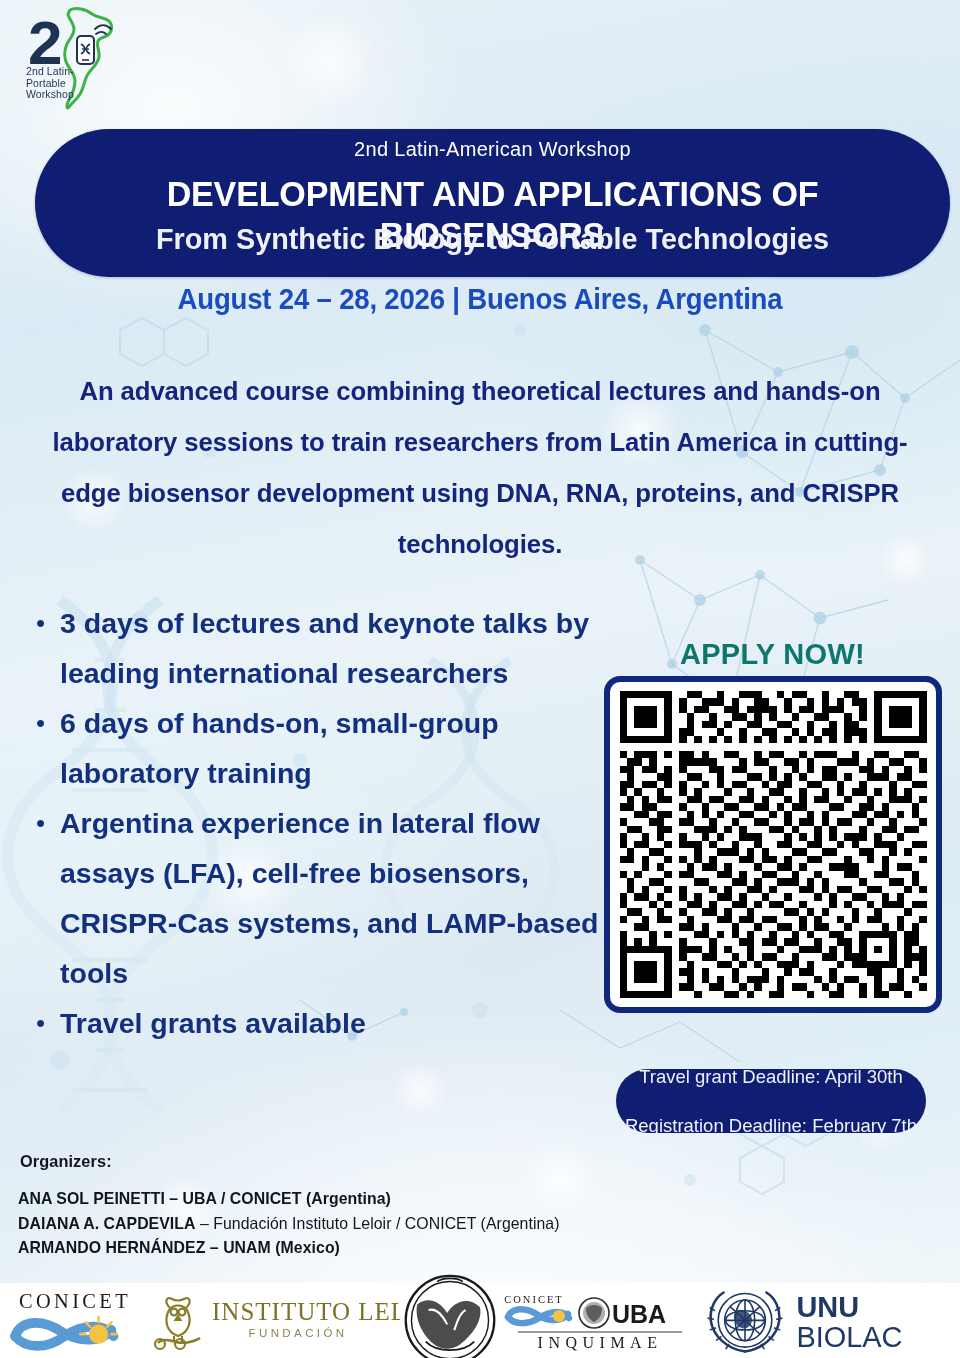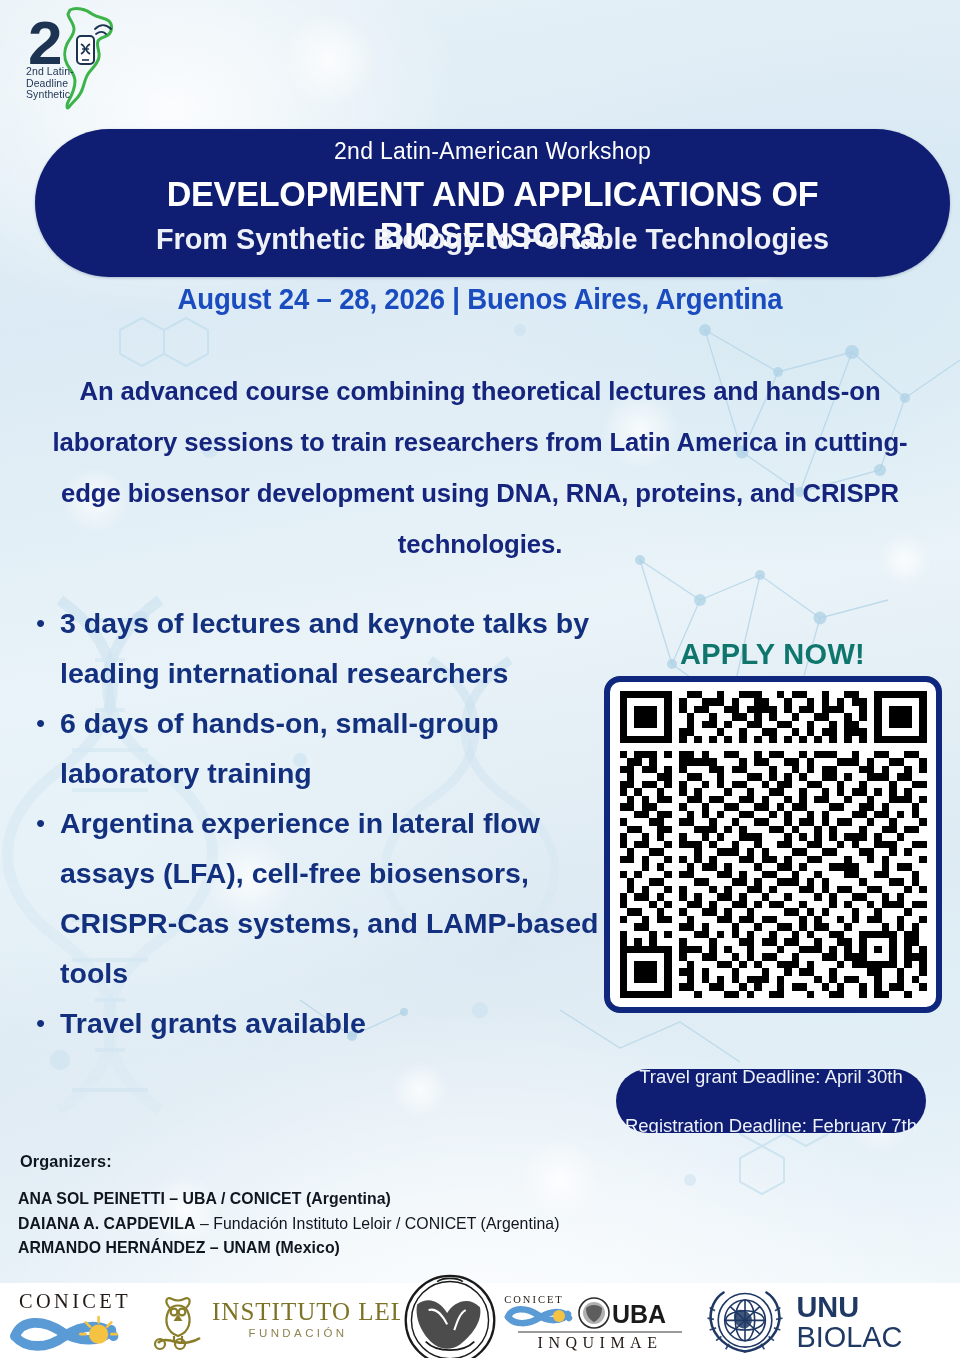--- a/index.html
+++ b/index.html
@@ -27,21 +27,21 @@
   .logo svg{display:block;}
   .logo-text{position:absolute;left:14px;top:62px;
     font-size:10.5px;font-weight:normal;line-height:11.6px;color:#1d3352;
     letter-spacing:.1px;}
 
   
   .banner{position:absolute;left:35px;top:129px;width:915px;height:148px;
     background:#0f1e72;border-radius:74px;
     box-shadow:0 1px 3px rgba(20,40,90,.25);}
   .banner-l1{position:absolute;left:0;right:0;top:9px;text-align:center;
-    color:#ffffff;font-size:23px;font-weight:400;letter-spacing:.3px;
+    color:#ffffff;font-size:20px;font-weight:400;letter-spacing:.3px;
     font-family:"Liberation Sans", sans-serif;}
   .banner-l2{position:absolute;left:0;right:0;top:45px;text-align:center;
     color:#ffffff;font-size:35.5px;font-weight:bold;letter-spacing:-.2px;
     transform:scaleX(.96);}
   .banner-l3{position:absolute;left:0;right:0;top:93px;text-align:center;
     color:#eef0f7;font-size:30px;font-weight:bold;letter-spacing:0px;
     transform:scaleX(.96);}
 
   .dateline{position:absolute;left:0;right:0;top:283px;text-align:center;
     color:#1a4cc0;font-size:29px;font-weight:bold;letter-spacing:-.2px;
@@ -209,22 +209,22 @@
       <line x1="70" y1="45" x2="77" y2="45" stroke="#1d3352" stroke-width="1.4"></line>
       <line x1="70" y1="56" x2="77" y2="56" stroke="#1d3352" stroke-width="1.6"></line>
 
       <g fill="none" stroke="#1d3352" stroke-width="1.8" stroke-linecap="round">
         <path d="M84 30 C88 27, 91 27, 94 30"></path>
         <path d="M83 25 C88 20, 94 20, 99 25"></path>
       </g>
     </svg>
     <div class="logo-text">
       <div>2nd Latin-</div>
-      <div>Deadline</div>
-      <div>Synthetic</div>
+      <div>Portable</div>
+      <div>Workshop</div>
     </div>
   </div>
 
   <div class="banner">
     <div class="banner-l1">2nd  Latin-American Workshop</div>
     <div class="banner-l2">DEVELOPMENT AND APPLICATIONS OF BIOSENSORS</div>
     <div class="banner-l3">From Synthetic Biology to Portable Technologies</div>
   </div>
 
   <div class="dateline">August 24 – 28, 2026 | Buenos Aires, Argentina</div>

